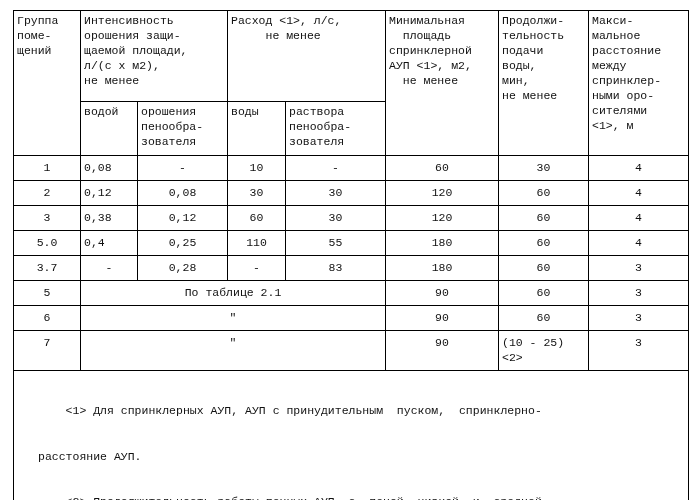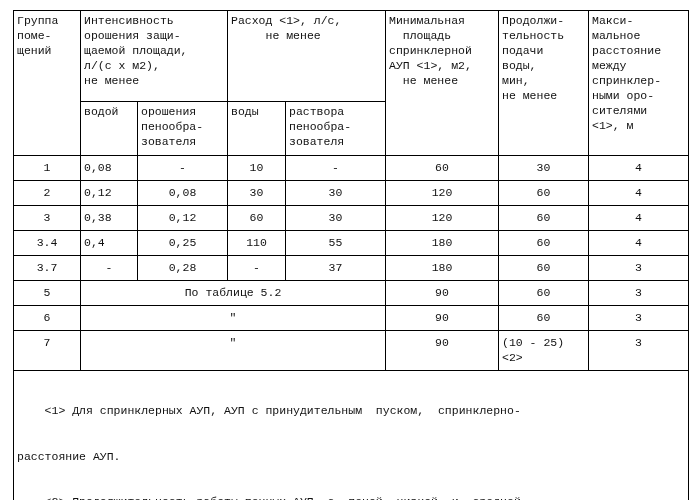--- a/index.html
+++ b/index.html
@@ -8,21 +8,21 @@
     table.main { position: absolute; left: 13px; top: 10px; width: 675px; border-collapse: collapse; table-layout: fixed; }
     table.main td { border: 1px solid #000; vertical-align: top; padding: 2px 3px 0 3px; line-height: 15px; white-space: pre; overflow: hidden; }
     td.c { text-align: center; }
     tr.hdr1 { height: 91px; margin-top: 24px; }
     tr.hdr2 { height: 54px; }
     tr.row { height: 25px; }
     tr.row td { padding-top: 4px; }
     tr.row7 { height: 40px; }
     tr.row7 td { padding-top: 4px; }
     td.notes { padding: 4px 3px 4px 3px; white-space: normal; height: 108px; }
-    .note-line { white-space: pre; line-height: 15.5px; }
+    .note-line { white-space: pre; line-height: 15.5px; margin-left: 21px; }
   </style>
 </head>
 <body>
 
 <table class="main">
   <colgroup>
     <col style="width:67px">
     <col style="width:57px">
     <col style="width:90px">
     <col style="width:58px">
@@ -98,42 +98,42 @@
     <td class="c">3</td>
     <td>0,38</td>
     <td class="c">0,12</td>
     <td class="c">60</td>
     <td class="c">30</td>
     <td class="c">120</td>
     <td class="c">60</td>
     <td class="c">4</td>
   </tr>
   <tr class="row">
-    <td class="c">3.4</td>
+    <td class="c">5.0</td>
     <td>0,4</td>
     <td class="c">0,25</td>
     <td class="c">110</td>
     <td class="c">55</td>
     <td class="c">180</td>
     <td class="c">60</td>
     <td class="c">4</td>
   </tr>
   <tr class="row">
     <td class="c">3.7</td>
     <td class="c">-</td>
     <td class="c">0,28</td>
     <td class="c">-</td>
-    <td class="c">37</td>
+    <td class="c">83</td>
     <td class="c">180</td>
     <td class="c">60</td>
     <td class="c">3</td>
   </tr>
   <tr class="row">
     <td class="c">5</td>
-    <td colspan="4" class="c">По таблице 5.2</td>
+    <td colspan="4" class="c">По таблице 2.1</td>
     <td class="c">90</td>
     <td class="c">60</td>
     <td class="c">3</td>
   </tr>
   <tr class="row">
     <td class="c">6</td>
     <td colspan="4" class="c">"</td>
     <td class="c">90</td>
     <td class="c">60</td>
     <td class="c">3</td>

